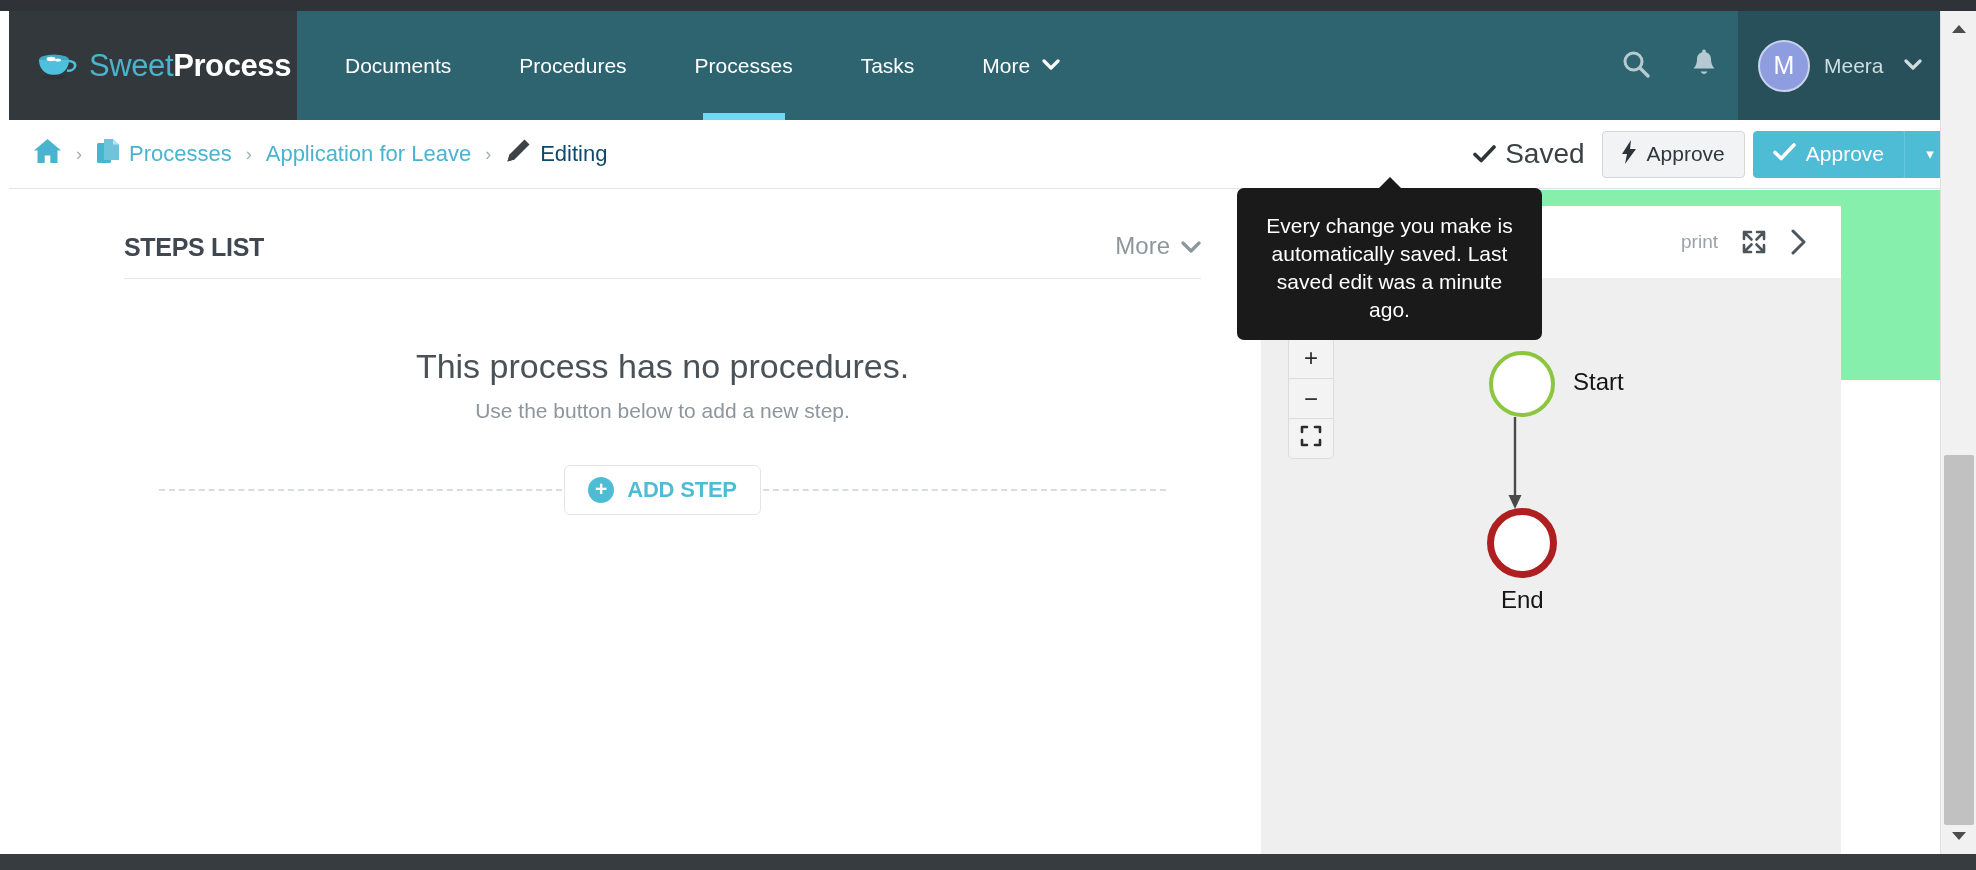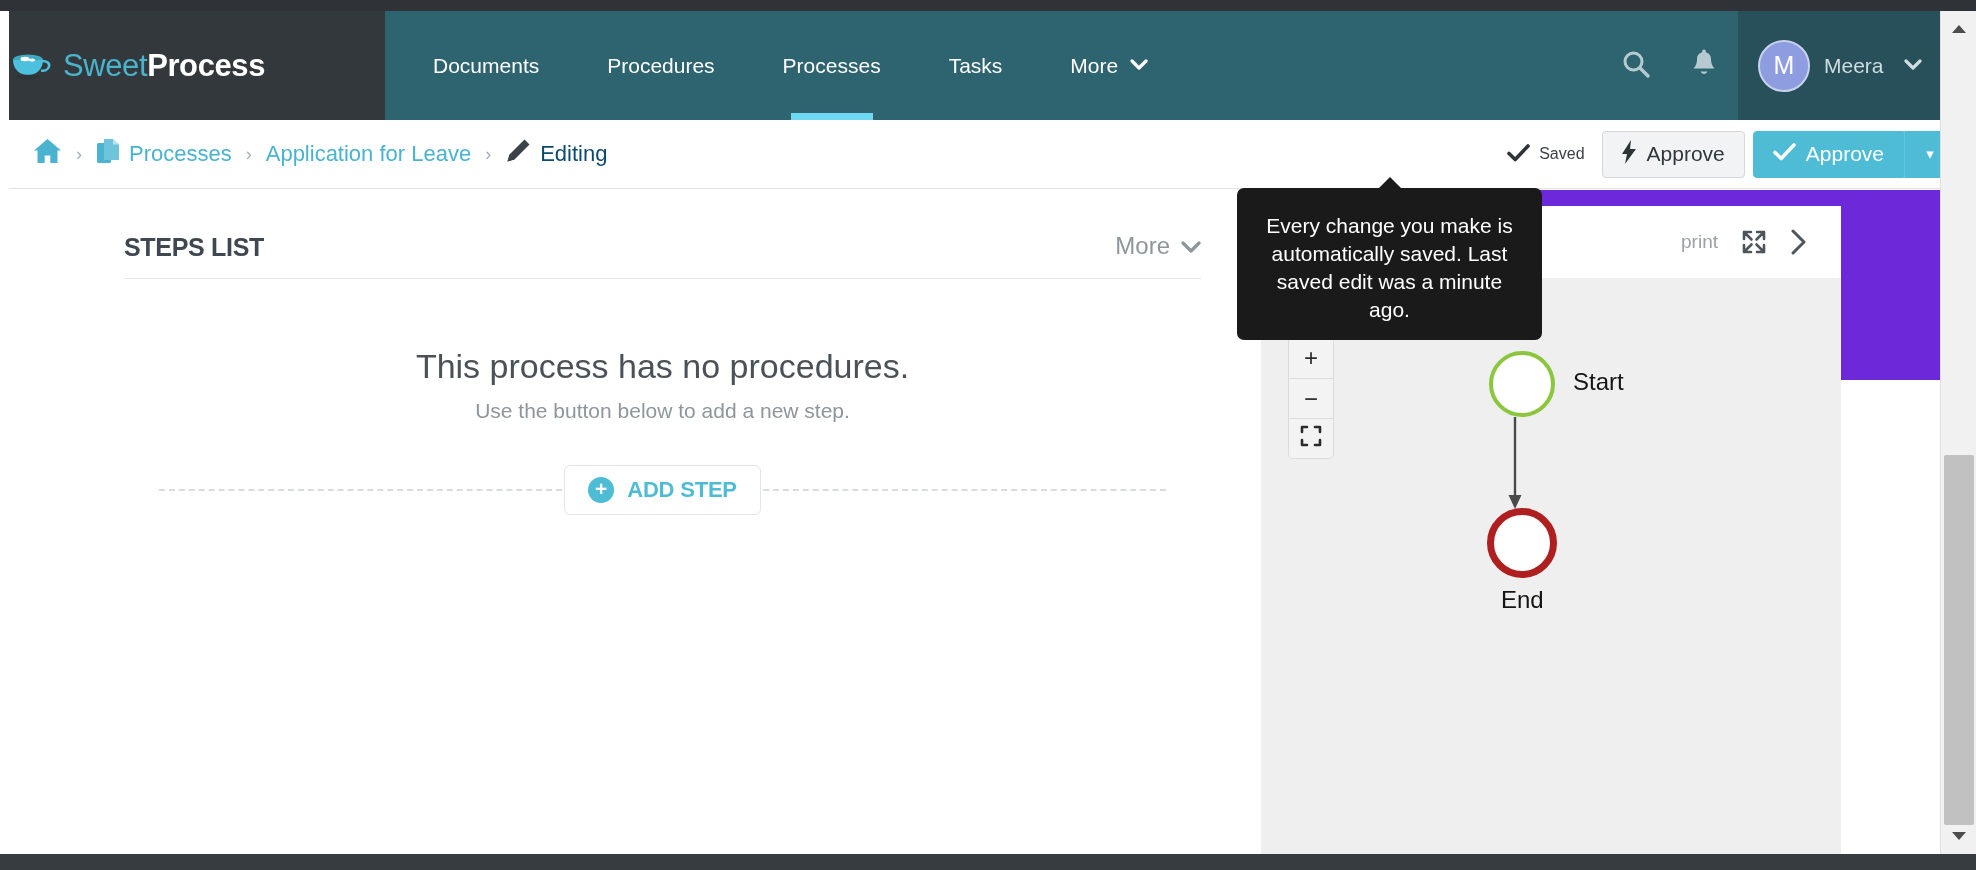--- a/index.html
+++ b/index.html
@@ -26,23 +26,23 @@
   }
 
   
   .navbar {
     position: absolute; top: 11px; left: 9px;
     width: 1967px; height: 109px;
     background: #2e6370;
     display: flex; align-items: stretch;
   }
   .brand {
-    width: 376px; height: 109px;
+    width: 288px; height: 109px;
     background: #33383c;
-    display: flex; align-items: center;  text-align: center;
+    display: flex; align-items: center; padding-left: 26px; text-align: center;
   }
   .brand-logo-cup { position: relative; width: 44px; height: 34px; margin-right: 10px; }
   .brand-text {
     font-size: 31px; color: #ffffff; letter-spacing: -0.4px;
     font-family: "Liberation Sans", sans-serif; white-space: nowrap;
   }
   .brand-text .b-sweet { color: #49b4cc; font-weight: 400; }
   .brand-text .b-process { color: #ffffff; font-weight: 700; }
 
   .nav-links { display: flex; align-items: flex-end; flex: 1; }
@@ -87,21 +87,21 @@
   .crumb {
     display: flex; align-items: center; gap: 9px;
     font-size: 22px; color: #4ab3cf; cursor: pointer; white-space: nowrap;
   }
   .crumb.current { color: #0c4a6e; cursor: default; }
   .crumb-sep { color: #9fb0b6; font-size: 18px; margin: 0 14px; }
 
   .crumb-actions { display: flex; align-items: center; gap: 0; }
   .saved-label {
     display: flex; align-items: center; gap: 9px;
-    font-size: 16px; color: #3a4246; margin-right: 17px; cursor: pointer;
+    font-size: 28px; color: #3a4246; margin-right: 17px; cursor: pointer;
   }
   .btn {
     display: inline-flex; align-items: center; gap: 10px;
     height: 47px; padding: 0 19px; font-size: 21px;
     border: 1px solid #d3d7d9; background: #f2f3f4; color: #30373b;
     border-radius: 4px; cursor: pointer; white-space: nowrap;
   }
   .btn + .btn { margin-left: 8px; }
   .btn-approve {
     background: #4fbcd6; border-color: #4fbcd6; color: #ffffff;
@@ -110,21 +110,21 @@
   .btn-approve-caret {
     background: #4fbcd6; border: 1px solid #4fbcd6; border-left: 1px solid #63c6dd;
     color: #ffffff; width: 52px; height: 47px; border-radius: 0 4px 4px 0;
     display: inline-flex; align-items: center; justify-content: center;
     font-size: 15px; cursor: pointer;
   }
 
   
   .content {
     position: absolute; top: 190px; left: 9px;
-    width: 1950px; height: 664px; background: #6d28d9;
+    width: 1950px; height: 664px; background: #86efac;
   }
   .steps-panel {
     position: absolute; top: 0; left: 0; width: 1252px; height: 664px;
     background: #ffffff; padding: 42px 60px 0 115px;
   }
   .steps-head {
     display: flex; align-items: flex-end; justify-content: space-between;
     border-bottom: 1px solid #e6e8ea; padding-bottom: 16px;
   }
   .steps-title {

